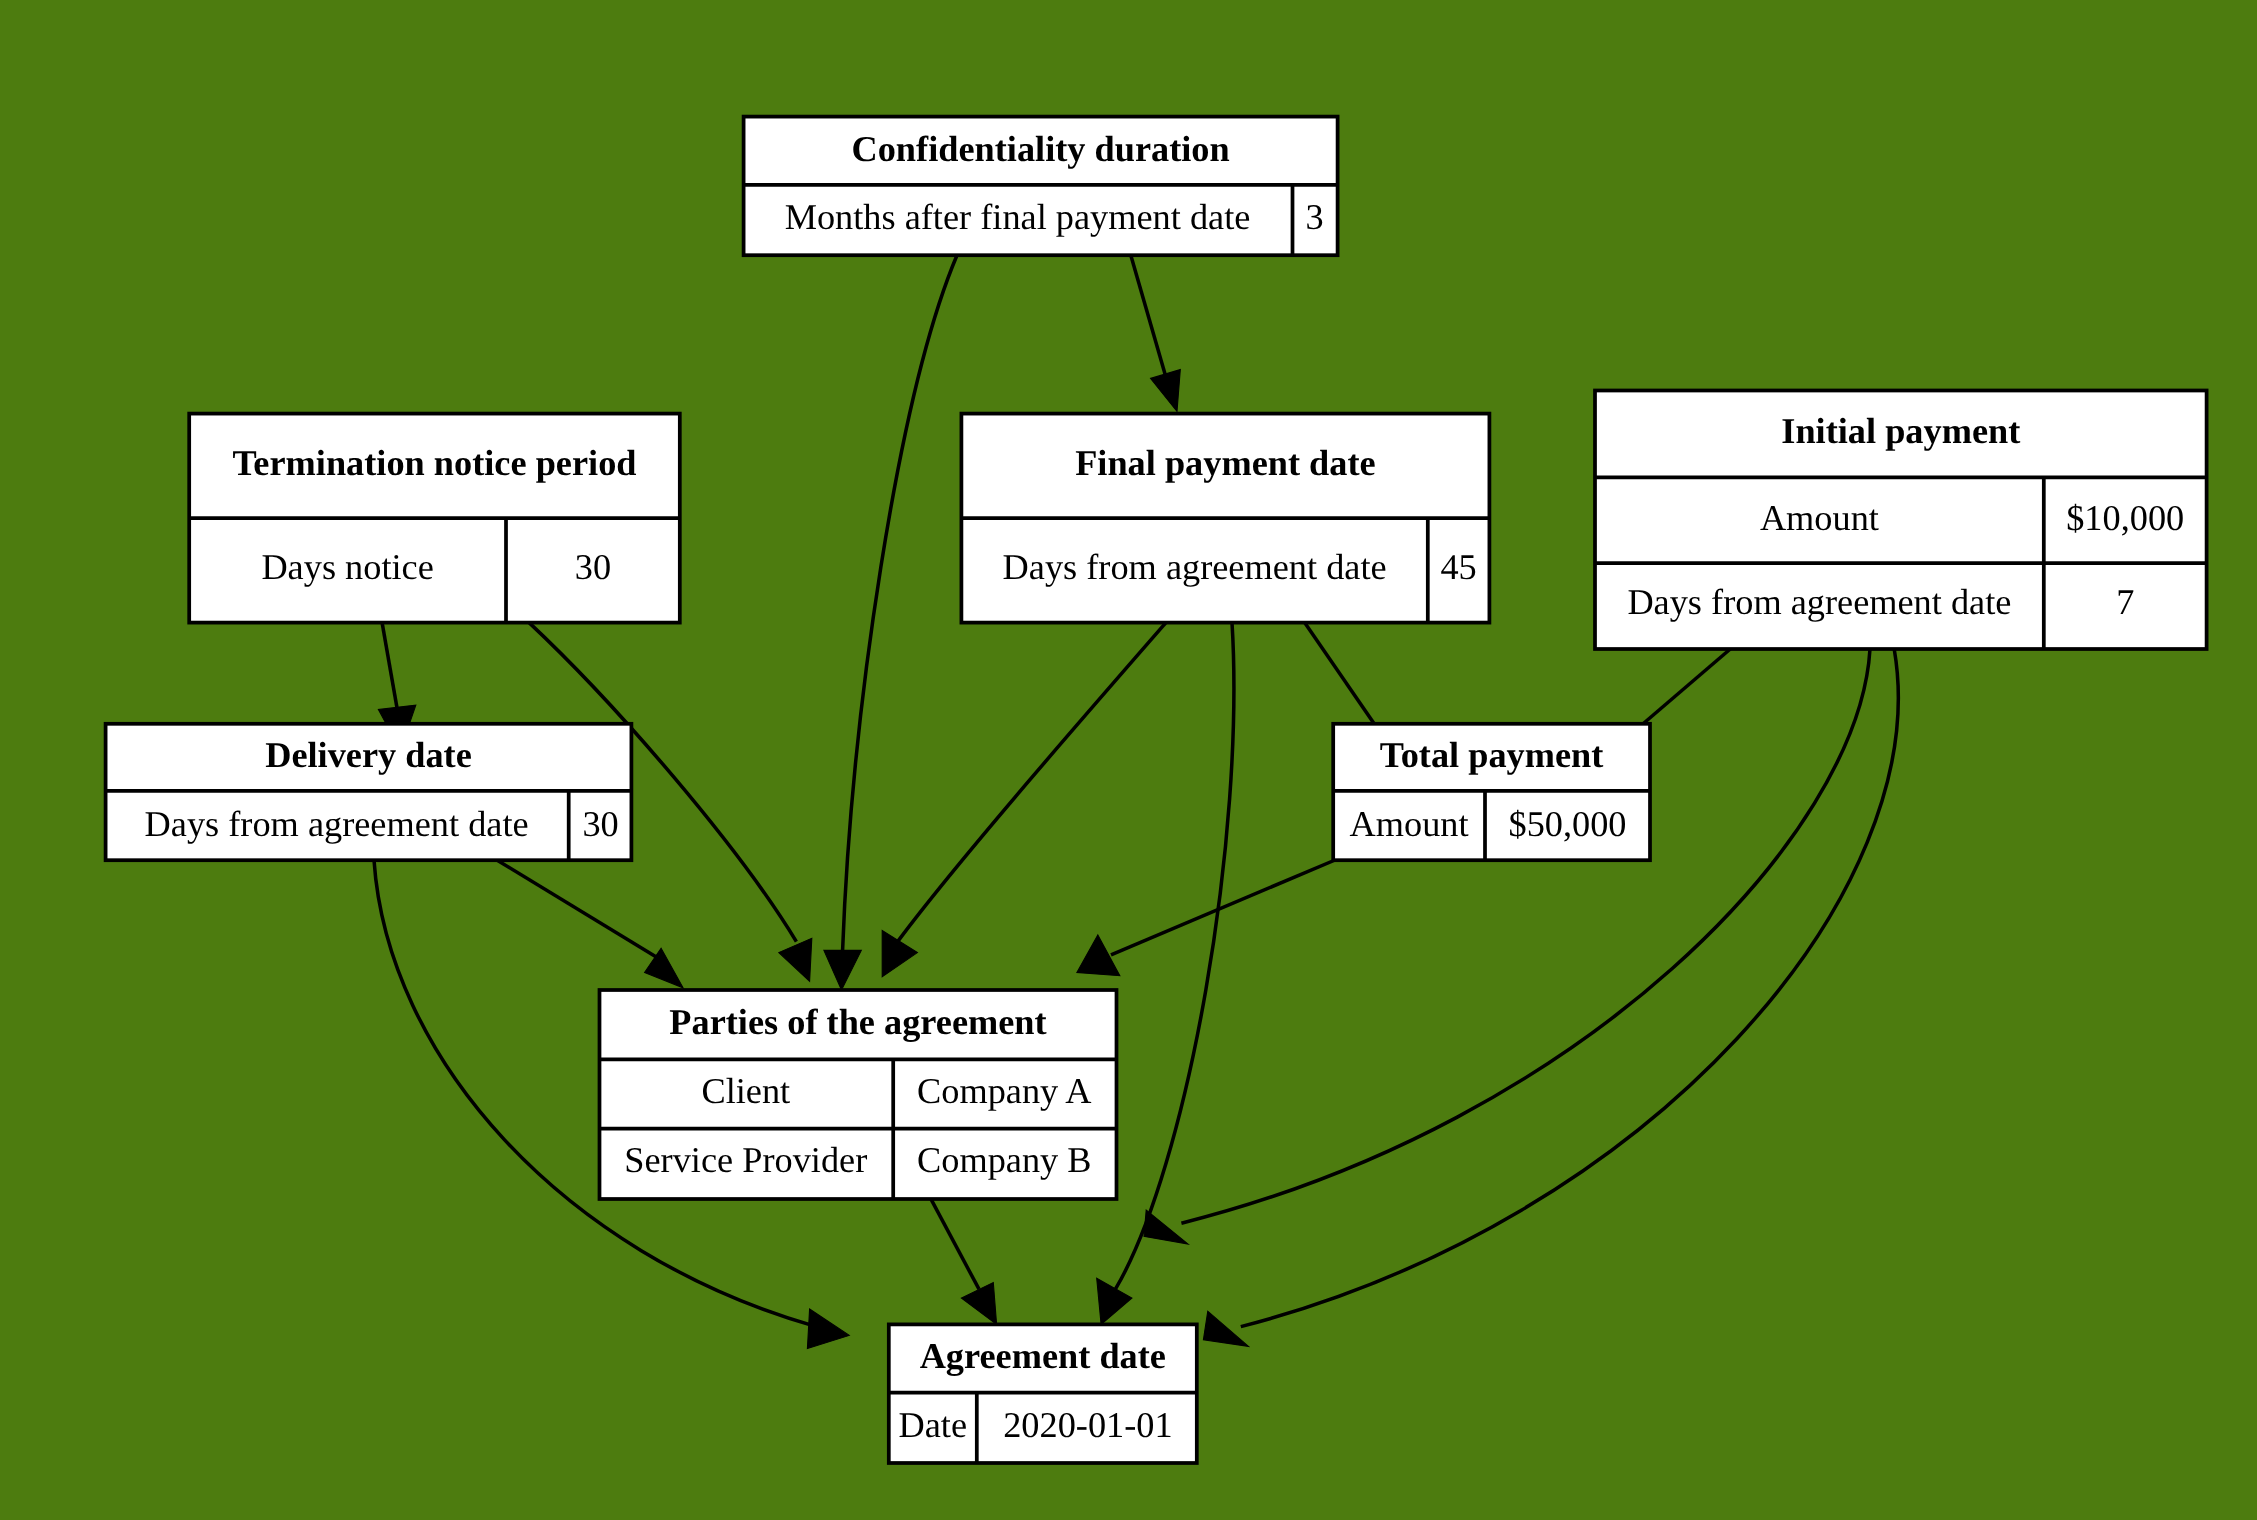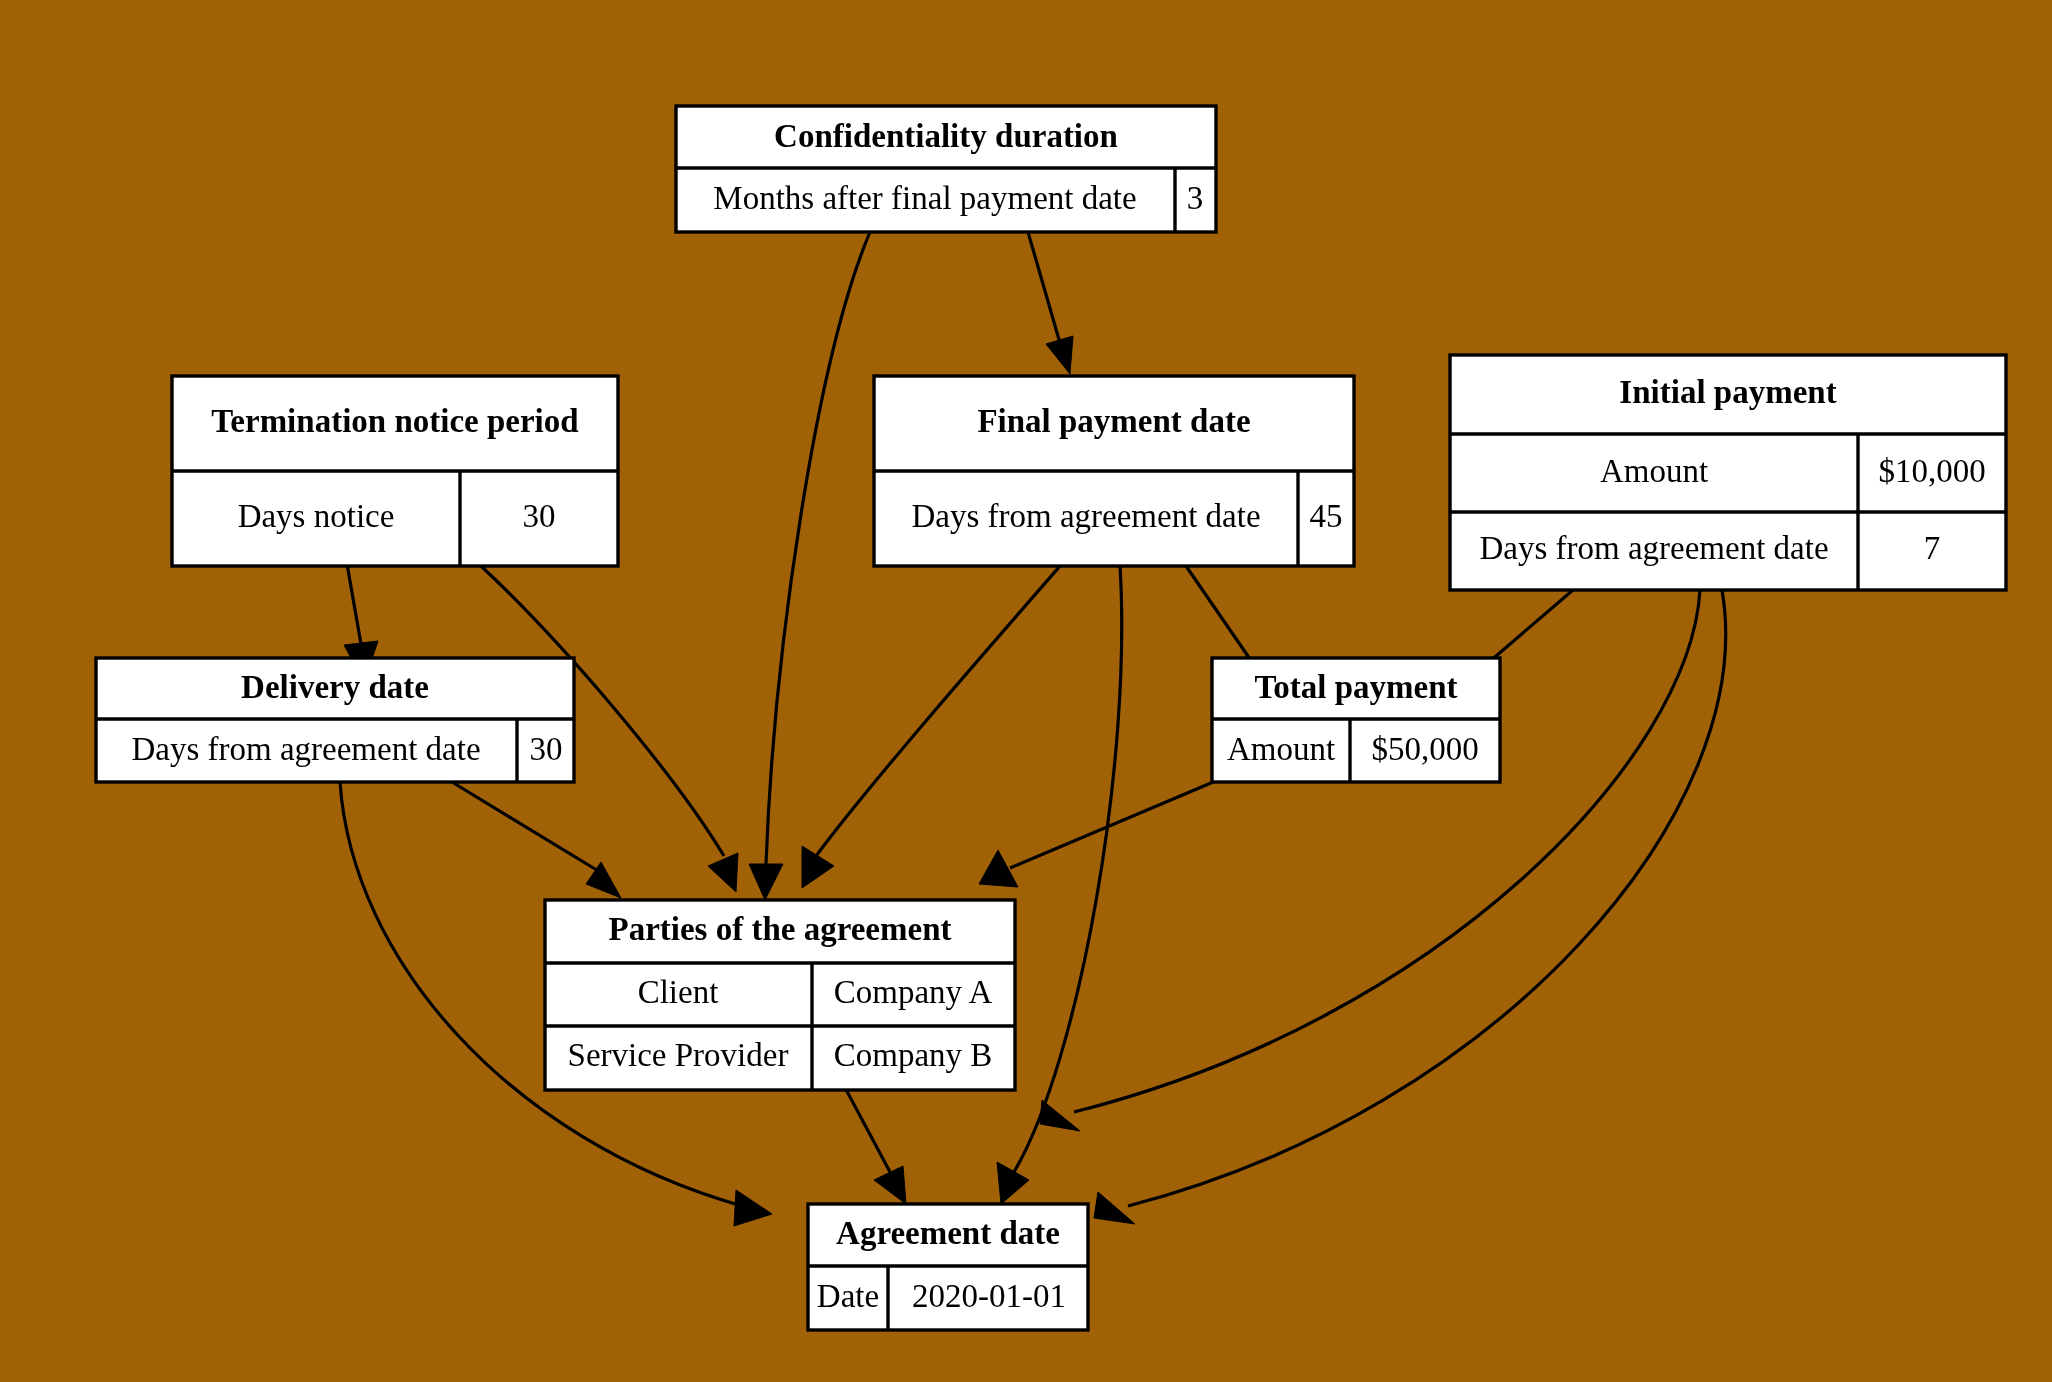--- a/index.html
+++ b/index.html
@@ -5,21 +5,21 @@
 <style>
   html, body {
     margin: 0;
     padding: 0;
     background: #ffffff;
   }
   #stage {
     position: relative;
     width: 2052px;
     height: 1382px;
-    background: #a16207;
+    background: #4d7c0f;
     font-family: "Liberation Serif", "DejaVu Serif", serif;
     overflow: hidden;
   }
   svg#diagram {
     position: absolute;
     left: 0;
     top: 0;
     width: 2052px;
     height: 1382px;
     display: block;

